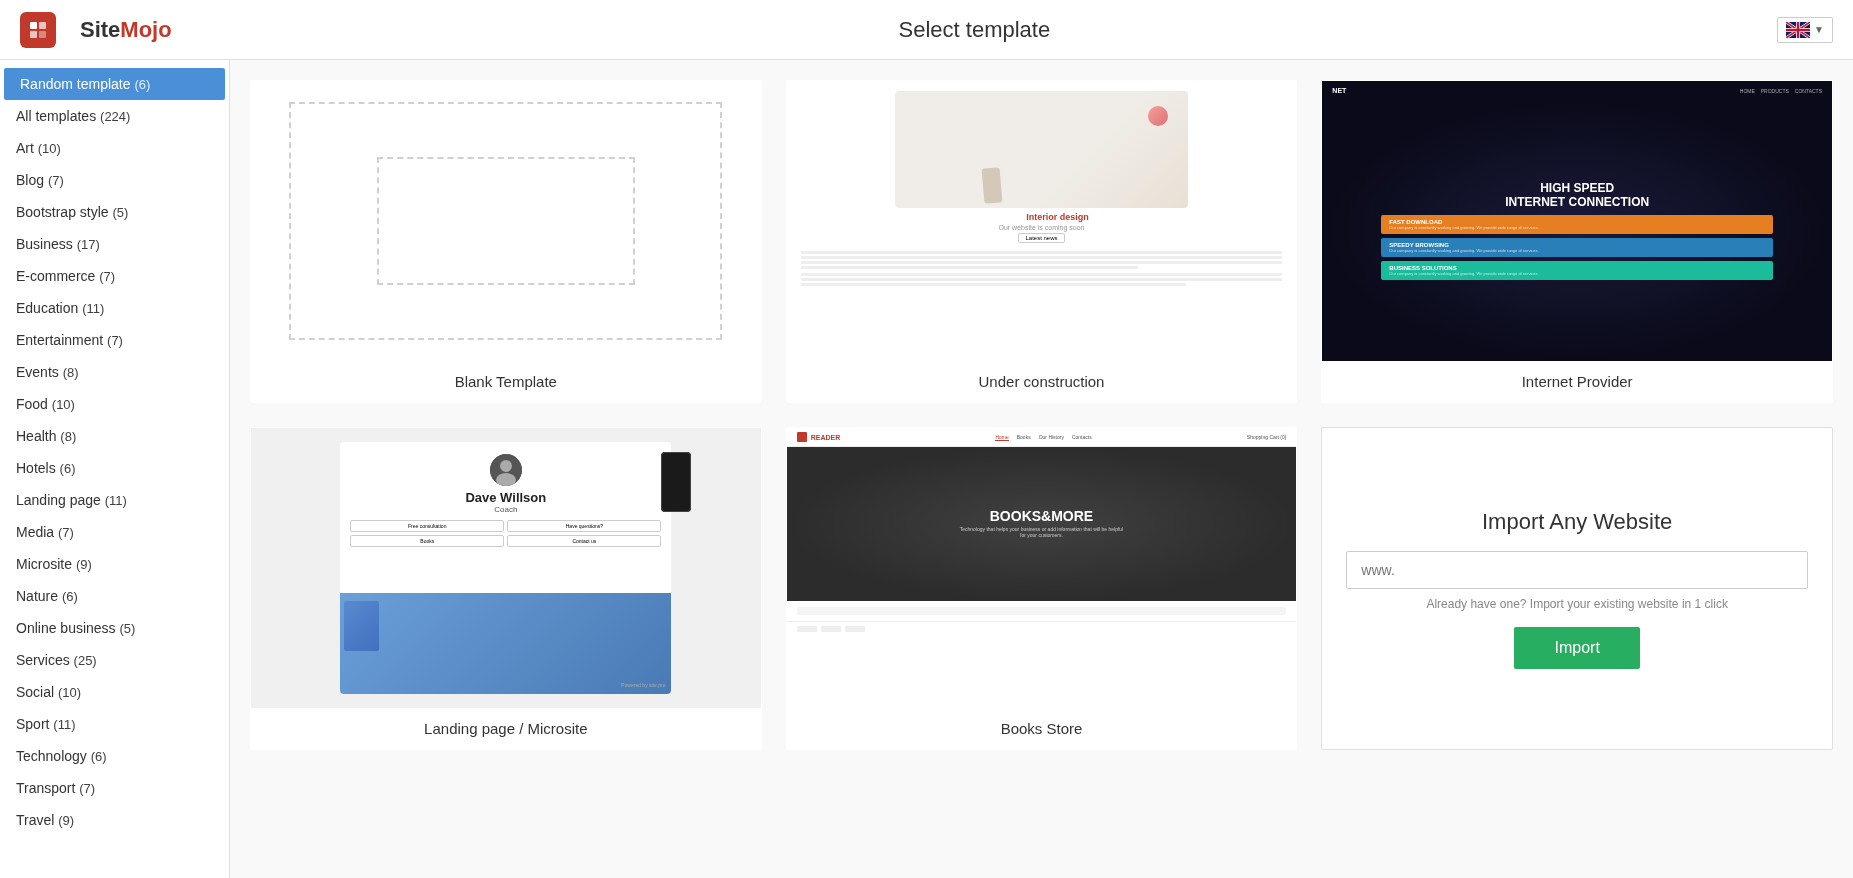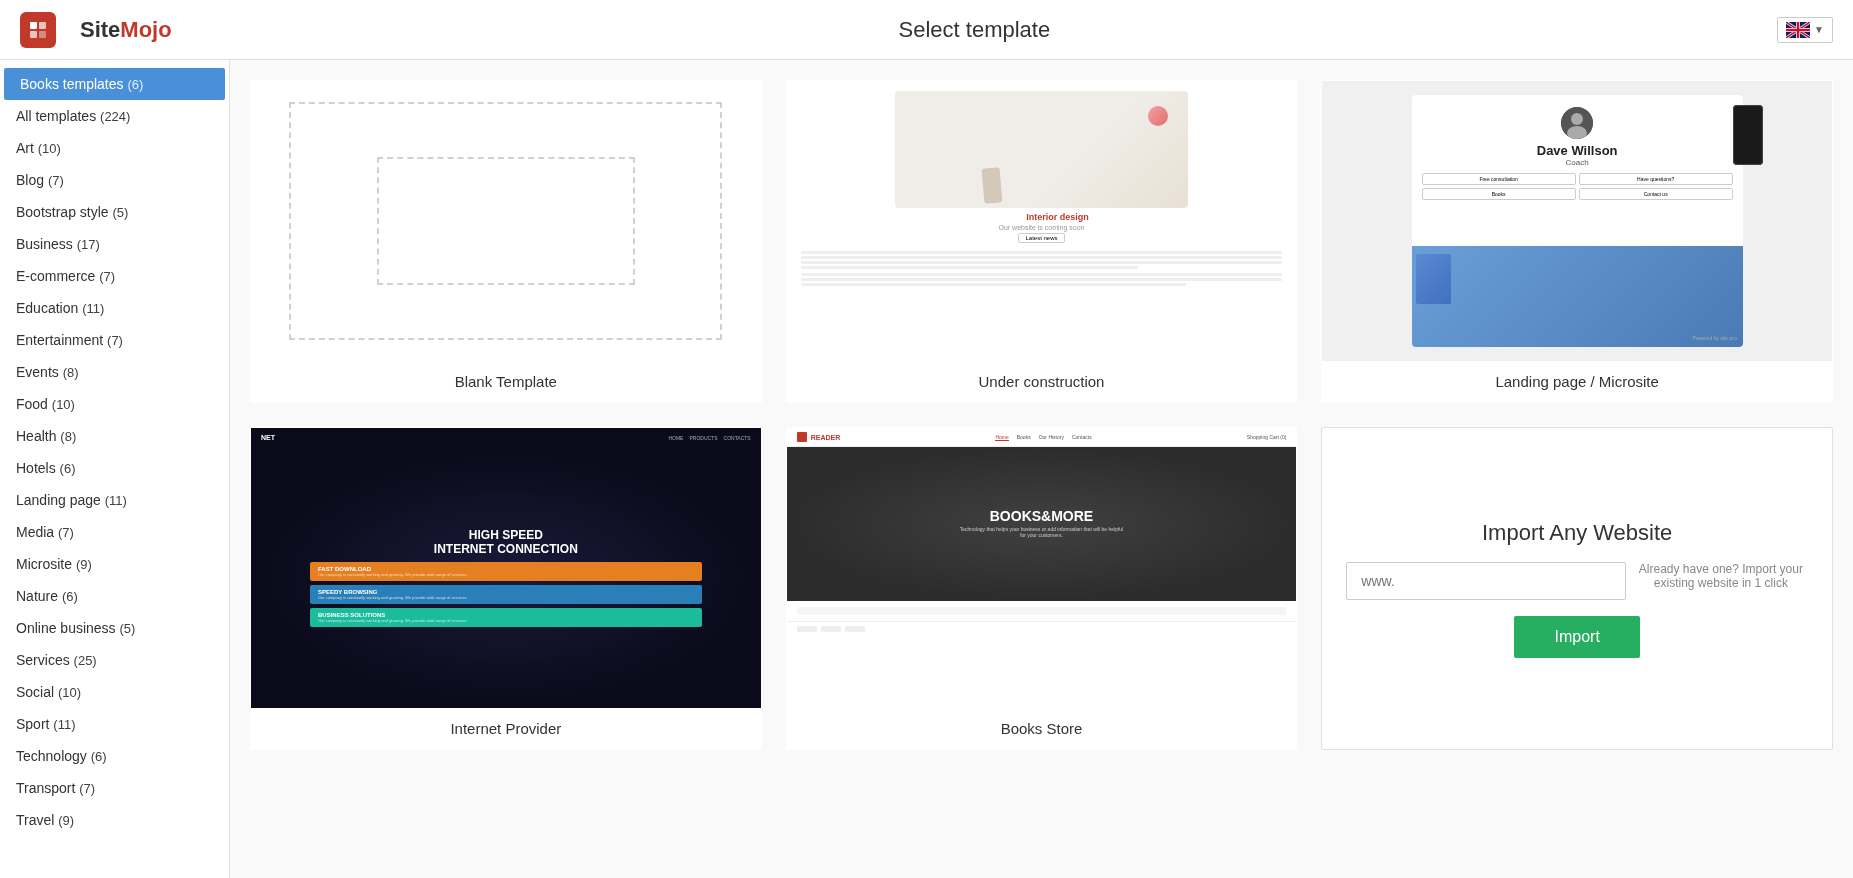--- a/index.html
+++ b/index.html
@@ -484,21 +484,21 @@
     }
     .import-title {
       font-size: 22px;
       color: #333;
       font-weight: normal;
       text-align: center;
     }
     .import-input-wrapper {
       width: 100%;
       display: flex;
-      flex-direction: row;
+      flex-direction: column;
       gap: 8px;
     }
     .import-input {
       width: 100%;
       border: 1px solid #ccc;
       padding: 10px 14px;
       font-size: 14px;
       color: #999;
       outline: none;
       border-radius: 2px;
@@ -569,21 +569,21 @@
       </svg>
     </div>
     <span class="chevron-down">▼</span>
   </div>
 </div>
 
 <div class="main-layout">
 
   <div class="sidebar">
     <div class="sidebar-item active">
-      <span>Books templates</span>
+      <span>Random template</span>
       <span class="count">(6)</span>
     </div>
     <div class="sidebar-item">
       <span>All templates</span>
       <span class="count">(224)</span>
     </div>
     <div class="sidebar-item">
       <span>Art</span>
       <span class="count">(10)</span>
     </div>
@@ -703,54 +703,20 @@
               <div class="uc-line"></div>
               <div class="uc-line"></div>
               <div class="uc-line" style="width:70%"></div>
               <div class="uc-line" style="margin-top:4px"></div>
               <div class="uc-line"></div>
               <div class="uc-line" style="width:80%"></div>
             </div>
           </div>
         </div>
         <div class="template-name">Under construction</div>
-      </div>
-
-      <div class="template-card">
-        <div class="template-preview">
-          <div class="landing-preview">
-            <div class="lp-card">
-              <div class="lp-avatar">
-                <svg width="32" height="32" viewBox="0 0 32 32">
-                  <circle cx="16" cy="16" r="16" fill="#555"></circle>
-                  <circle cx="16" cy="12" r="6" fill="#aaa"></circle>
-                  <ellipse cx="16" cy="26" rx="10" ry="7" fill="#aaa"></ellipse>
-                </svg>
-              </div>
-              <div class="lp-name">Dave Willson</div>
-              <div class="lp-role">Coach</div>
-              <div class="lp-buttons">
-                <div class="lp-btn">Free consultation</div>
-                <div class="lp-btn">Have questions?</div>
-                <div class="lp-btn" style="display:flex;align-items:center;gap:2px;justify-content:center;">Books</div>
-                <div class="lp-btn">Contact us</div>
-              </div>
-              <div class="lp-bg-img">
-                <div style="padding:4px;display:flex;gap:4px;align-items:flex-start;">
-                  <div style="width:35px;height:50px;background:linear-gradient(135deg,#5a8ad0,#4070c0);border-radius:2px;margin-top:4px;"></div>
-                </div>
-              </div>
-              <div class="lp-phone-img">
-                <div style="width:100%;height:100%;background:#1a1a1a;border-radius:4px;border:1px solid #444;"></div>
-              </div>
-              <div class="lp-powered">Powered by site.pro</div>
-            </div>
-          </div>
-        </div>
-        <div class="template-name">Landing page / Microsite</div>
       </div>
 
       <div class="template-card">
         <div class="template-preview">
           <div class="internet-preview">
             <div class="int-header">
               <span class="int-logo-text">NET</span>
               <div class="int-nav">
                 <span class="int-nav-item">HOME</span>
                 <span class="int-nav-item">PRODUCTS</span>
@@ -777,20 +743,54 @@
                 </div>
               </div>
             </div>
           </div>
         </div>
         <div class="template-name">Internet Provider</div>
       </div>
 
       <div class="template-card">
         <div class="template-preview">
+          <div class="landing-preview">
+            <div class="lp-card">
+              <div class="lp-avatar">
+                <svg width="32" height="32" viewBox="0 0 32 32">
+                  <circle cx="16" cy="16" r="16" fill="#555"></circle>
+                  <circle cx="16" cy="12" r="6" fill="#aaa"></circle>
+                  <ellipse cx="16" cy="26" rx="10" ry="7" fill="#aaa"></ellipse>
+                </svg>
+              </div>
+              <div class="lp-name">Dave Willson</div>
+              <div class="lp-role">Coach</div>
+              <div class="lp-buttons">
+                <div class="lp-btn">Free consultation</div>
+                <div class="lp-btn">Have questions?</div>
+                <div class="lp-btn" style="display:flex;align-items:center;gap:2px;justify-content:center;">Books</div>
+                <div class="lp-btn">Contact us</div>
+              </div>
+              <div class="lp-bg-img">
+                <div style="padding:4px;display:flex;gap:4px;align-items:flex-start;">
+                  <div style="width:35px;height:50px;background:linear-gradient(135deg,#5a8ad0,#4070c0);border-radius:2px;margin-top:4px;"></div>
+                </div>
+              </div>
+              <div class="lp-phone-img">
+                <div style="width:100%;height:100%;background:#1a1a1a;border-radius:4px;border:1px solid #444;"></div>
+              </div>
+              <div class="lp-powered">Powered by site.pro</div>
+            </div>
+          </div>
+        </div>
+        <div class="template-name">Landing page / Microsite</div>
+      </div>
+
+      <div class="template-card">
+        <div class="template-preview">
           <div class="books-preview">
             <div class="books-header">
               <div class="books-logo">
                 <div class="books-logo-icon"></div>
                 <span class="books-logo-text">READER</span>
               </div>
               <div class="books-nav">
                 <span class="books-nav-item active">Home</span>
                 <span class="books-nav-item">Books</span>
                 <span class="books-nav-item">Our History</span>

